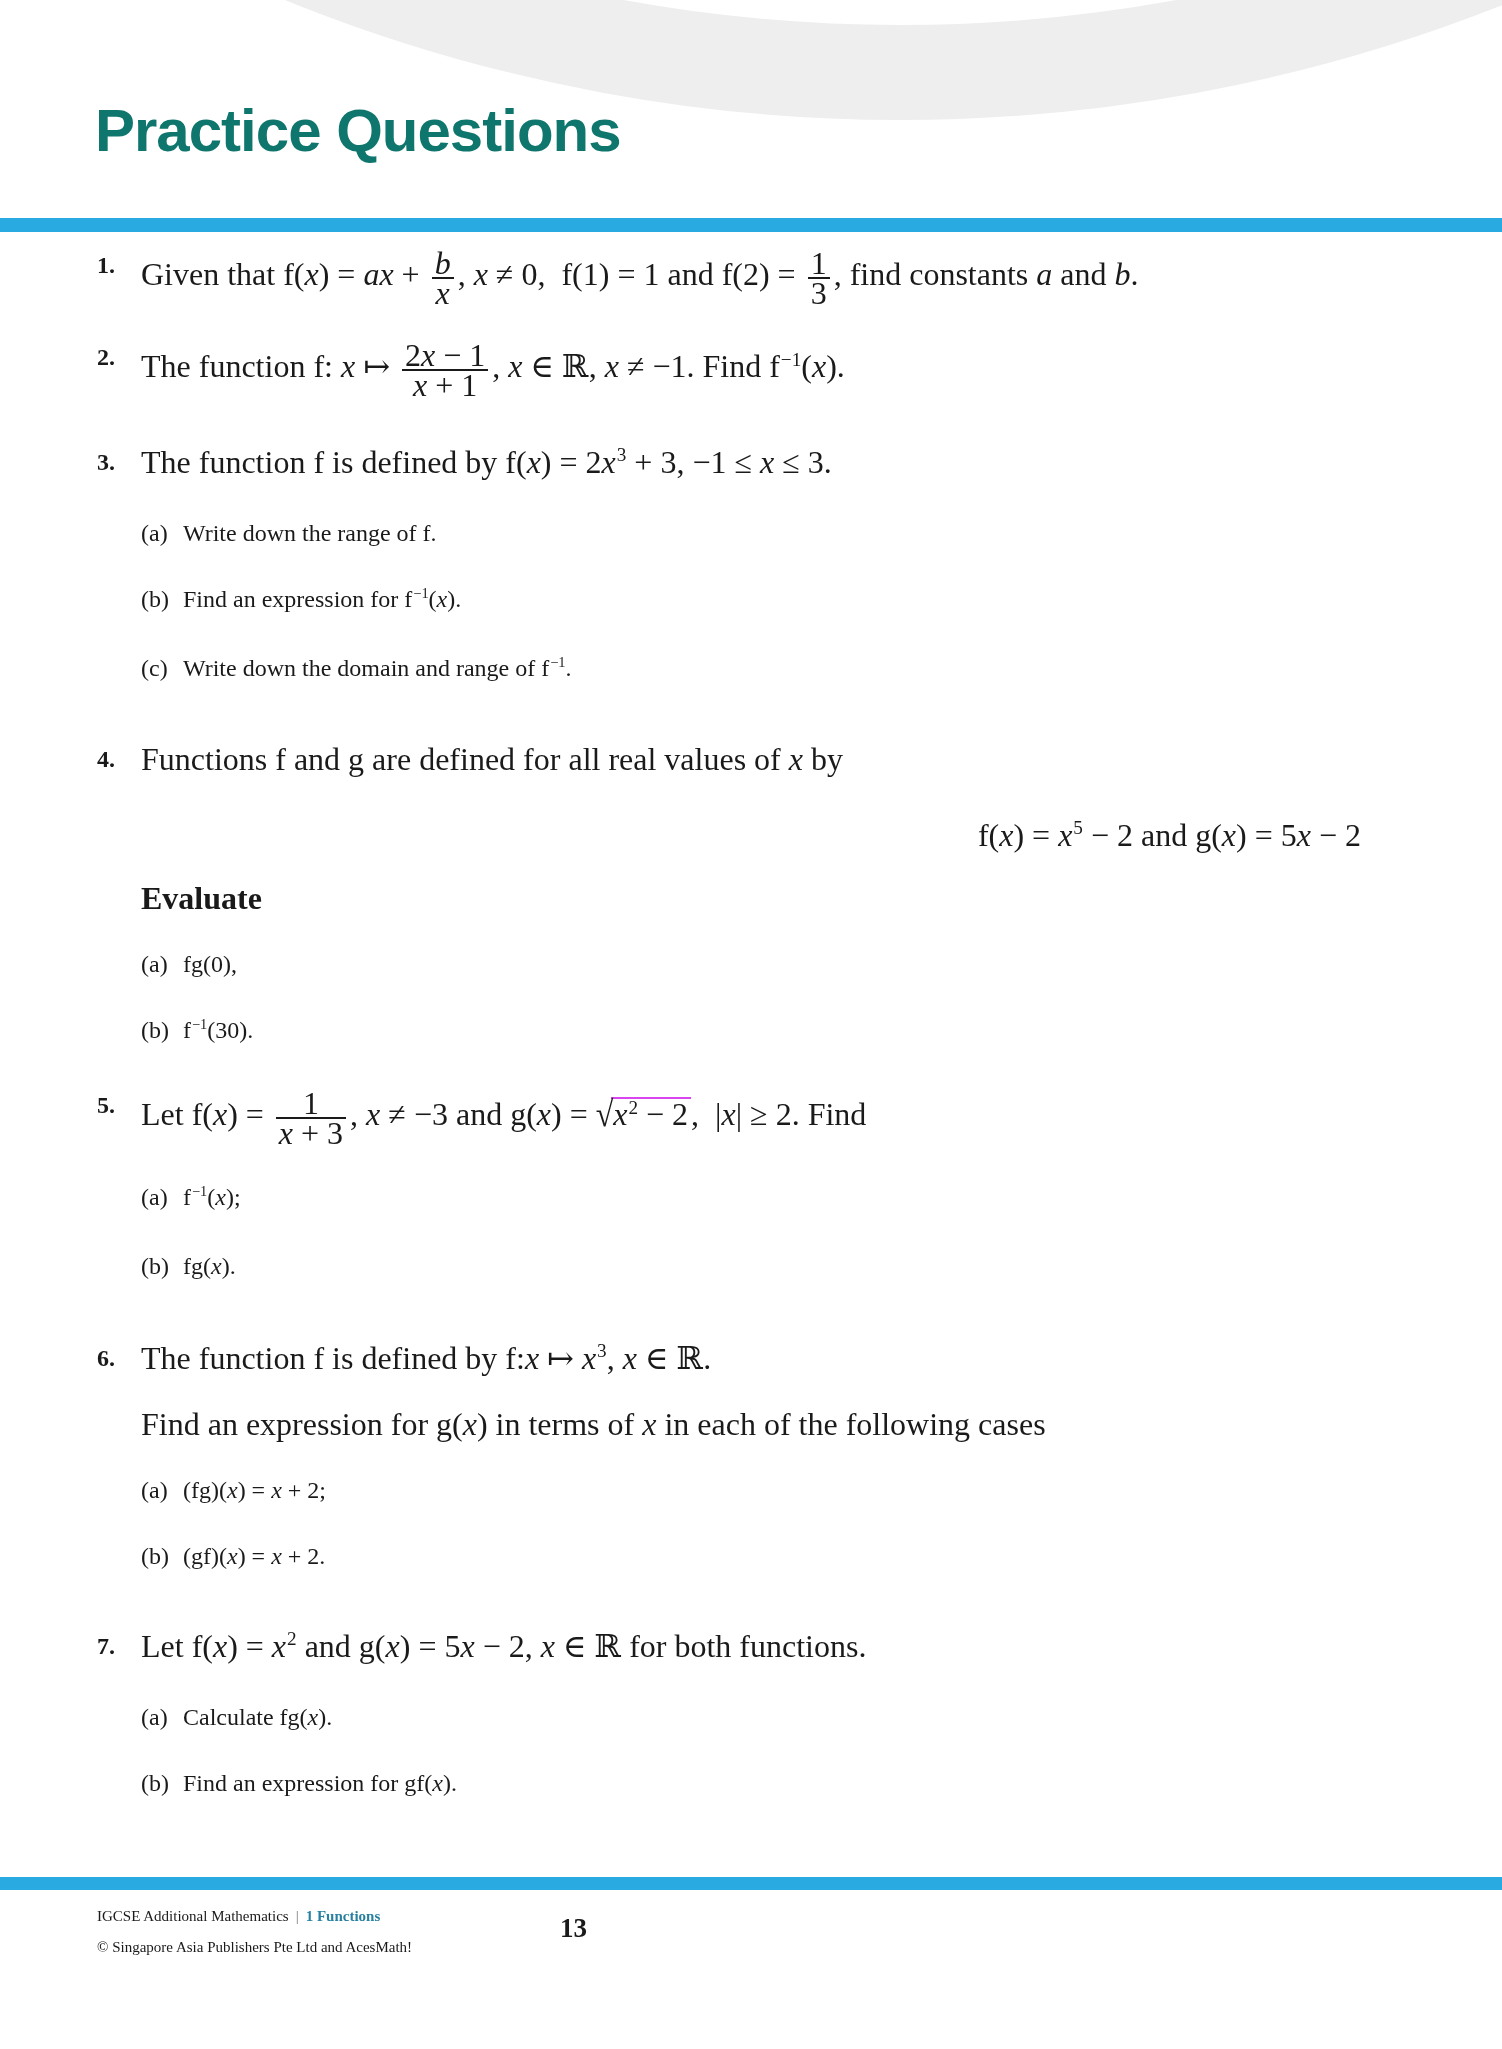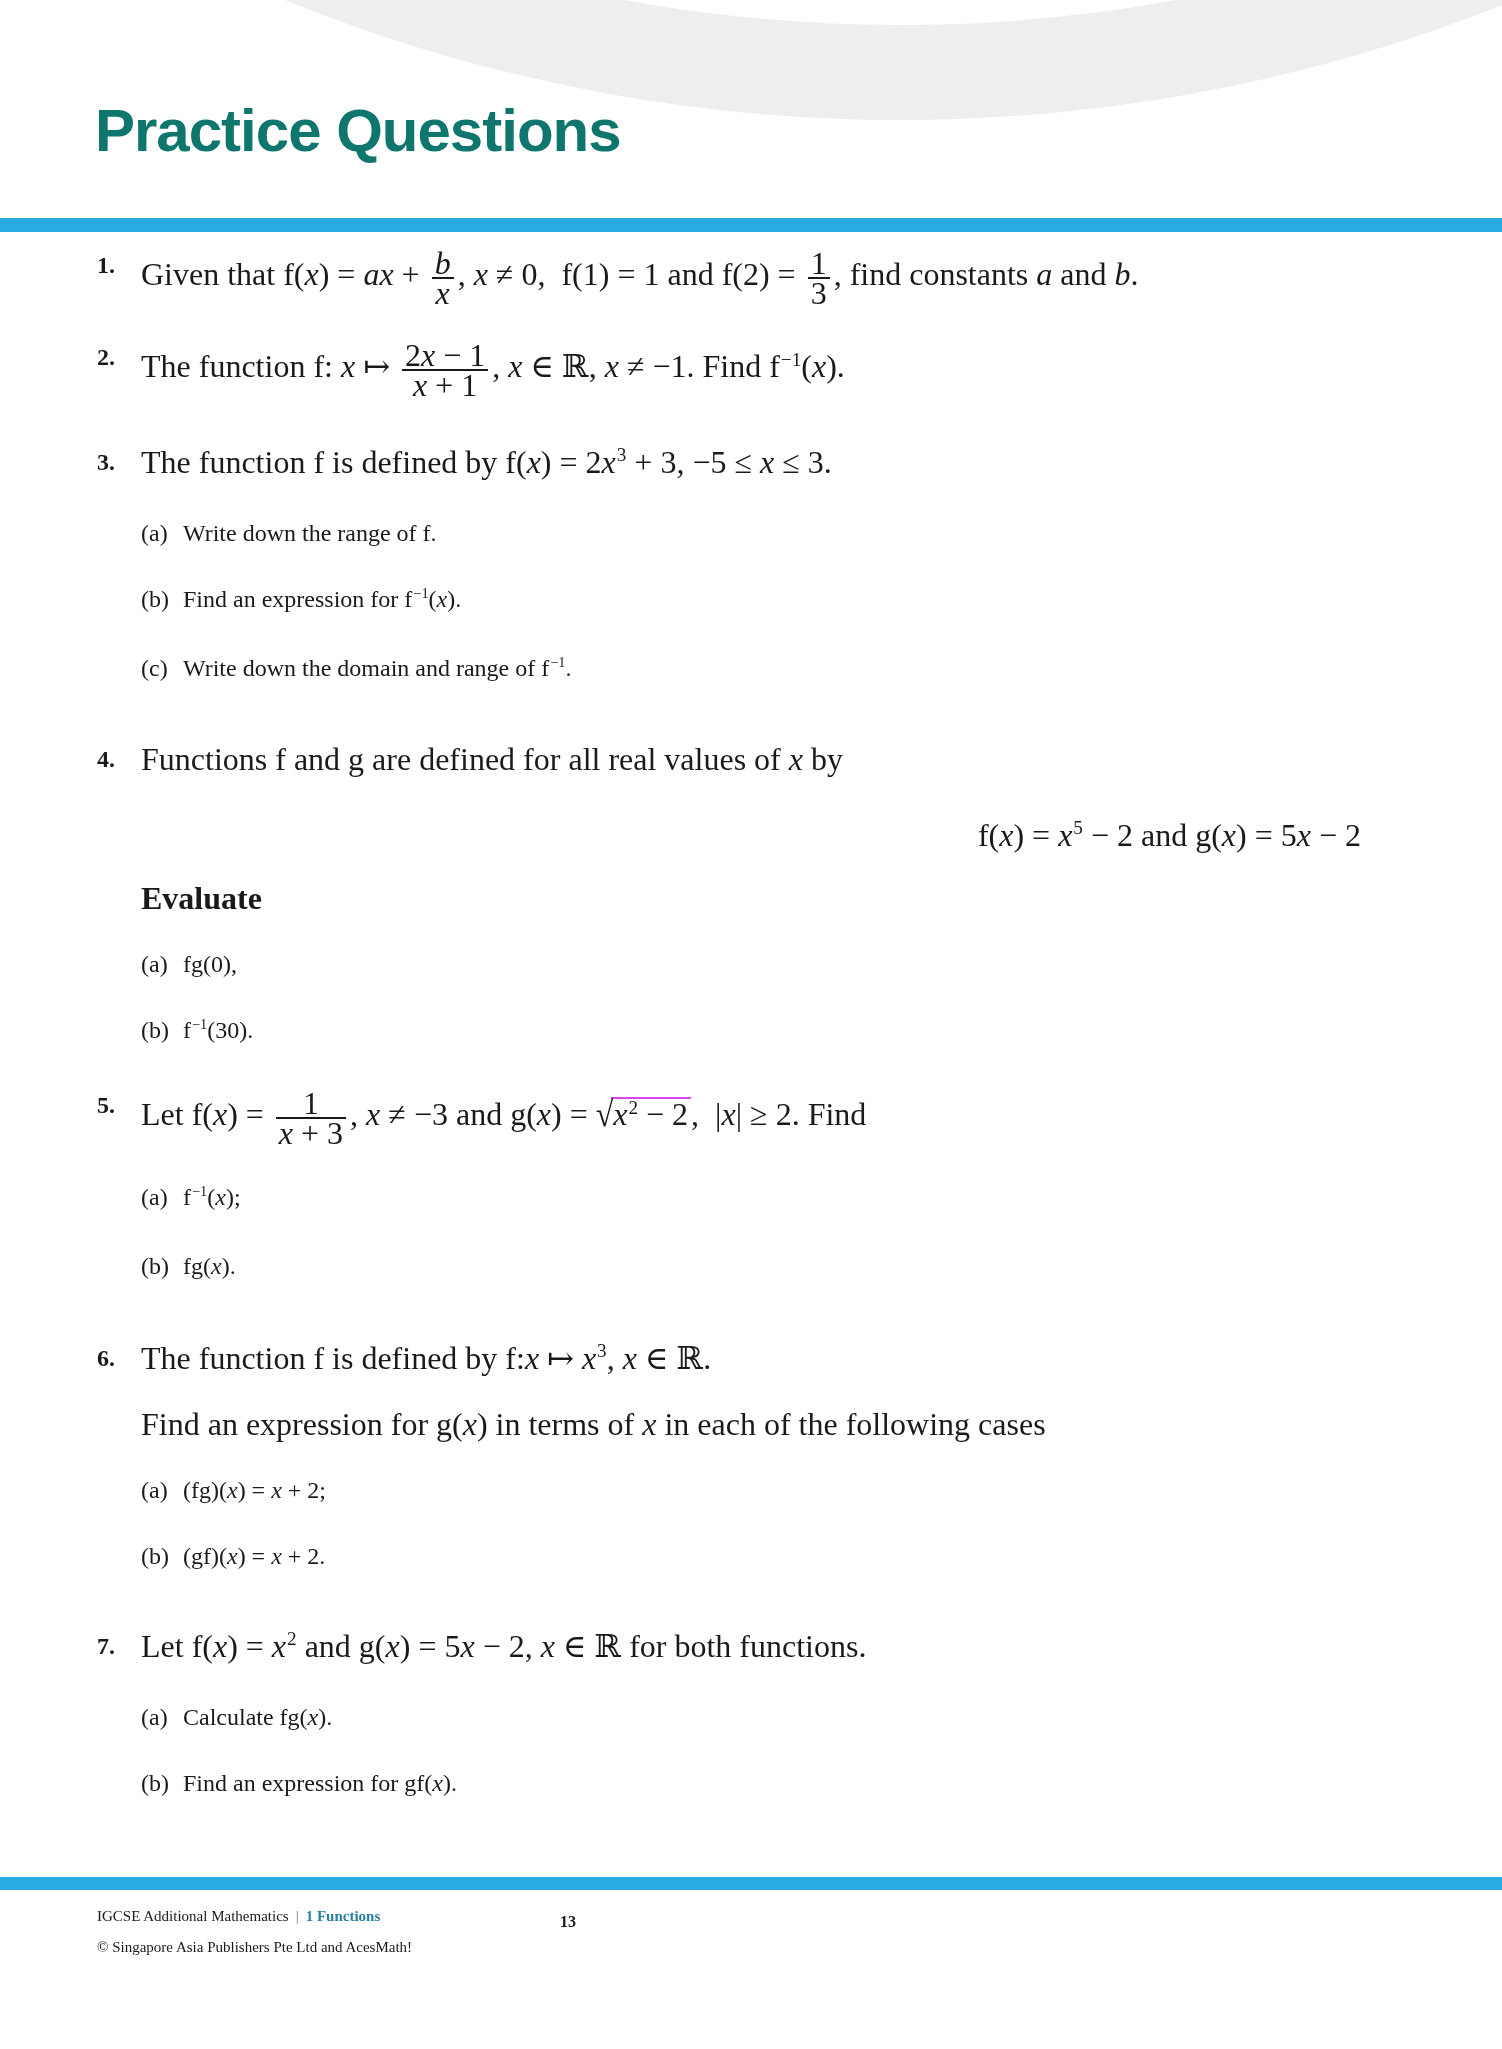--- a/index.html
+++ b/index.html
@@ -125,21 +125,21 @@
     position:absolute;
     left:97px;top:1901px;
     font-size:15px;
     line-height:31px;
   }
   .f-sep{color:#777;padding:0 7px;}
   .f-chap{color:#2880a0;font-weight:700;}
   .f-page{
     position:absolute;
     left:560px;top:1913px;
-    font-size:16px;
+    font-size:27px;
     font-weight:700;
   }
 </style>
 </head>
 <body>
 
 <div class="page">
 
   <div class="arc"></div>
 
@@ -158,21 +158,21 @@
     <section class="q" id="q2">
       <span class="qnum">2.</span>
       <div class="qbody">
         <div class="qline"><span class="run-r">The function f: </span><span class="run-i">x</span><span class="run-r"> ↦ </span><span class="frac"><span class="num"><span class="run-r">2</span><span class="run-i">x</span><span class="run-r"> − 1</span></span><span class="den"><span class="run-i">x</span><span class="run-r"> + 1</span></span></span><span class="run-r">, </span><span class="run-i">x</span><span class="run-r"> ∈ ℝ, </span><span class="run-i">x</span><span class="run-r"> ≠ −1. Find f</span><span class="run-sup">−1</span><span class="run-r">(</span><span class="run-i">x</span><span class="run-r">).</span></div>
       </div>
     </section>
 
     <section class="q" id="q3">
       <span class="qnum">3.</span>
       <div class="qbody">
-        <div class="qline"><span class="run-r">The function f is defined by f(</span><span class="run-i">x</span><span class="run-r">) = 2</span><span class="run-i">x</span><span class="run-sup">3</span><span class="run-r"> + 3, −5 ≤ </span><span class="run-i">x</span><span class="run-r"> ≤ 3.</span></div>
+        <div class="qline"><span class="run-r">The function f is defined by f(</span><span class="run-i">x</span><span class="run-r">) = 2</span><span class="run-i">x</span><span class="run-sup">3</span><span class="run-r"> + 3, −1 ≤ </span><span class="run-i">x</span><span class="run-r"> ≤ 3.</span></div>
         <div class="part">
           <span class="plabel">(a)</span>
           <span class="ptext"><span class="run-r">Write down the range of f.</span></span>
         </div>
         <div class="part">
           <span class="plabel">(b)</span>
           <span class="ptext"><span class="run-r">Find an expression for f</span><span class="run-sup">−1</span><span class="run-r">(</span><span class="run-i">x</span><span class="run-r">).</span></span>
         </div>
         <div class="part">
           <span class="plabel">(c)</span>

